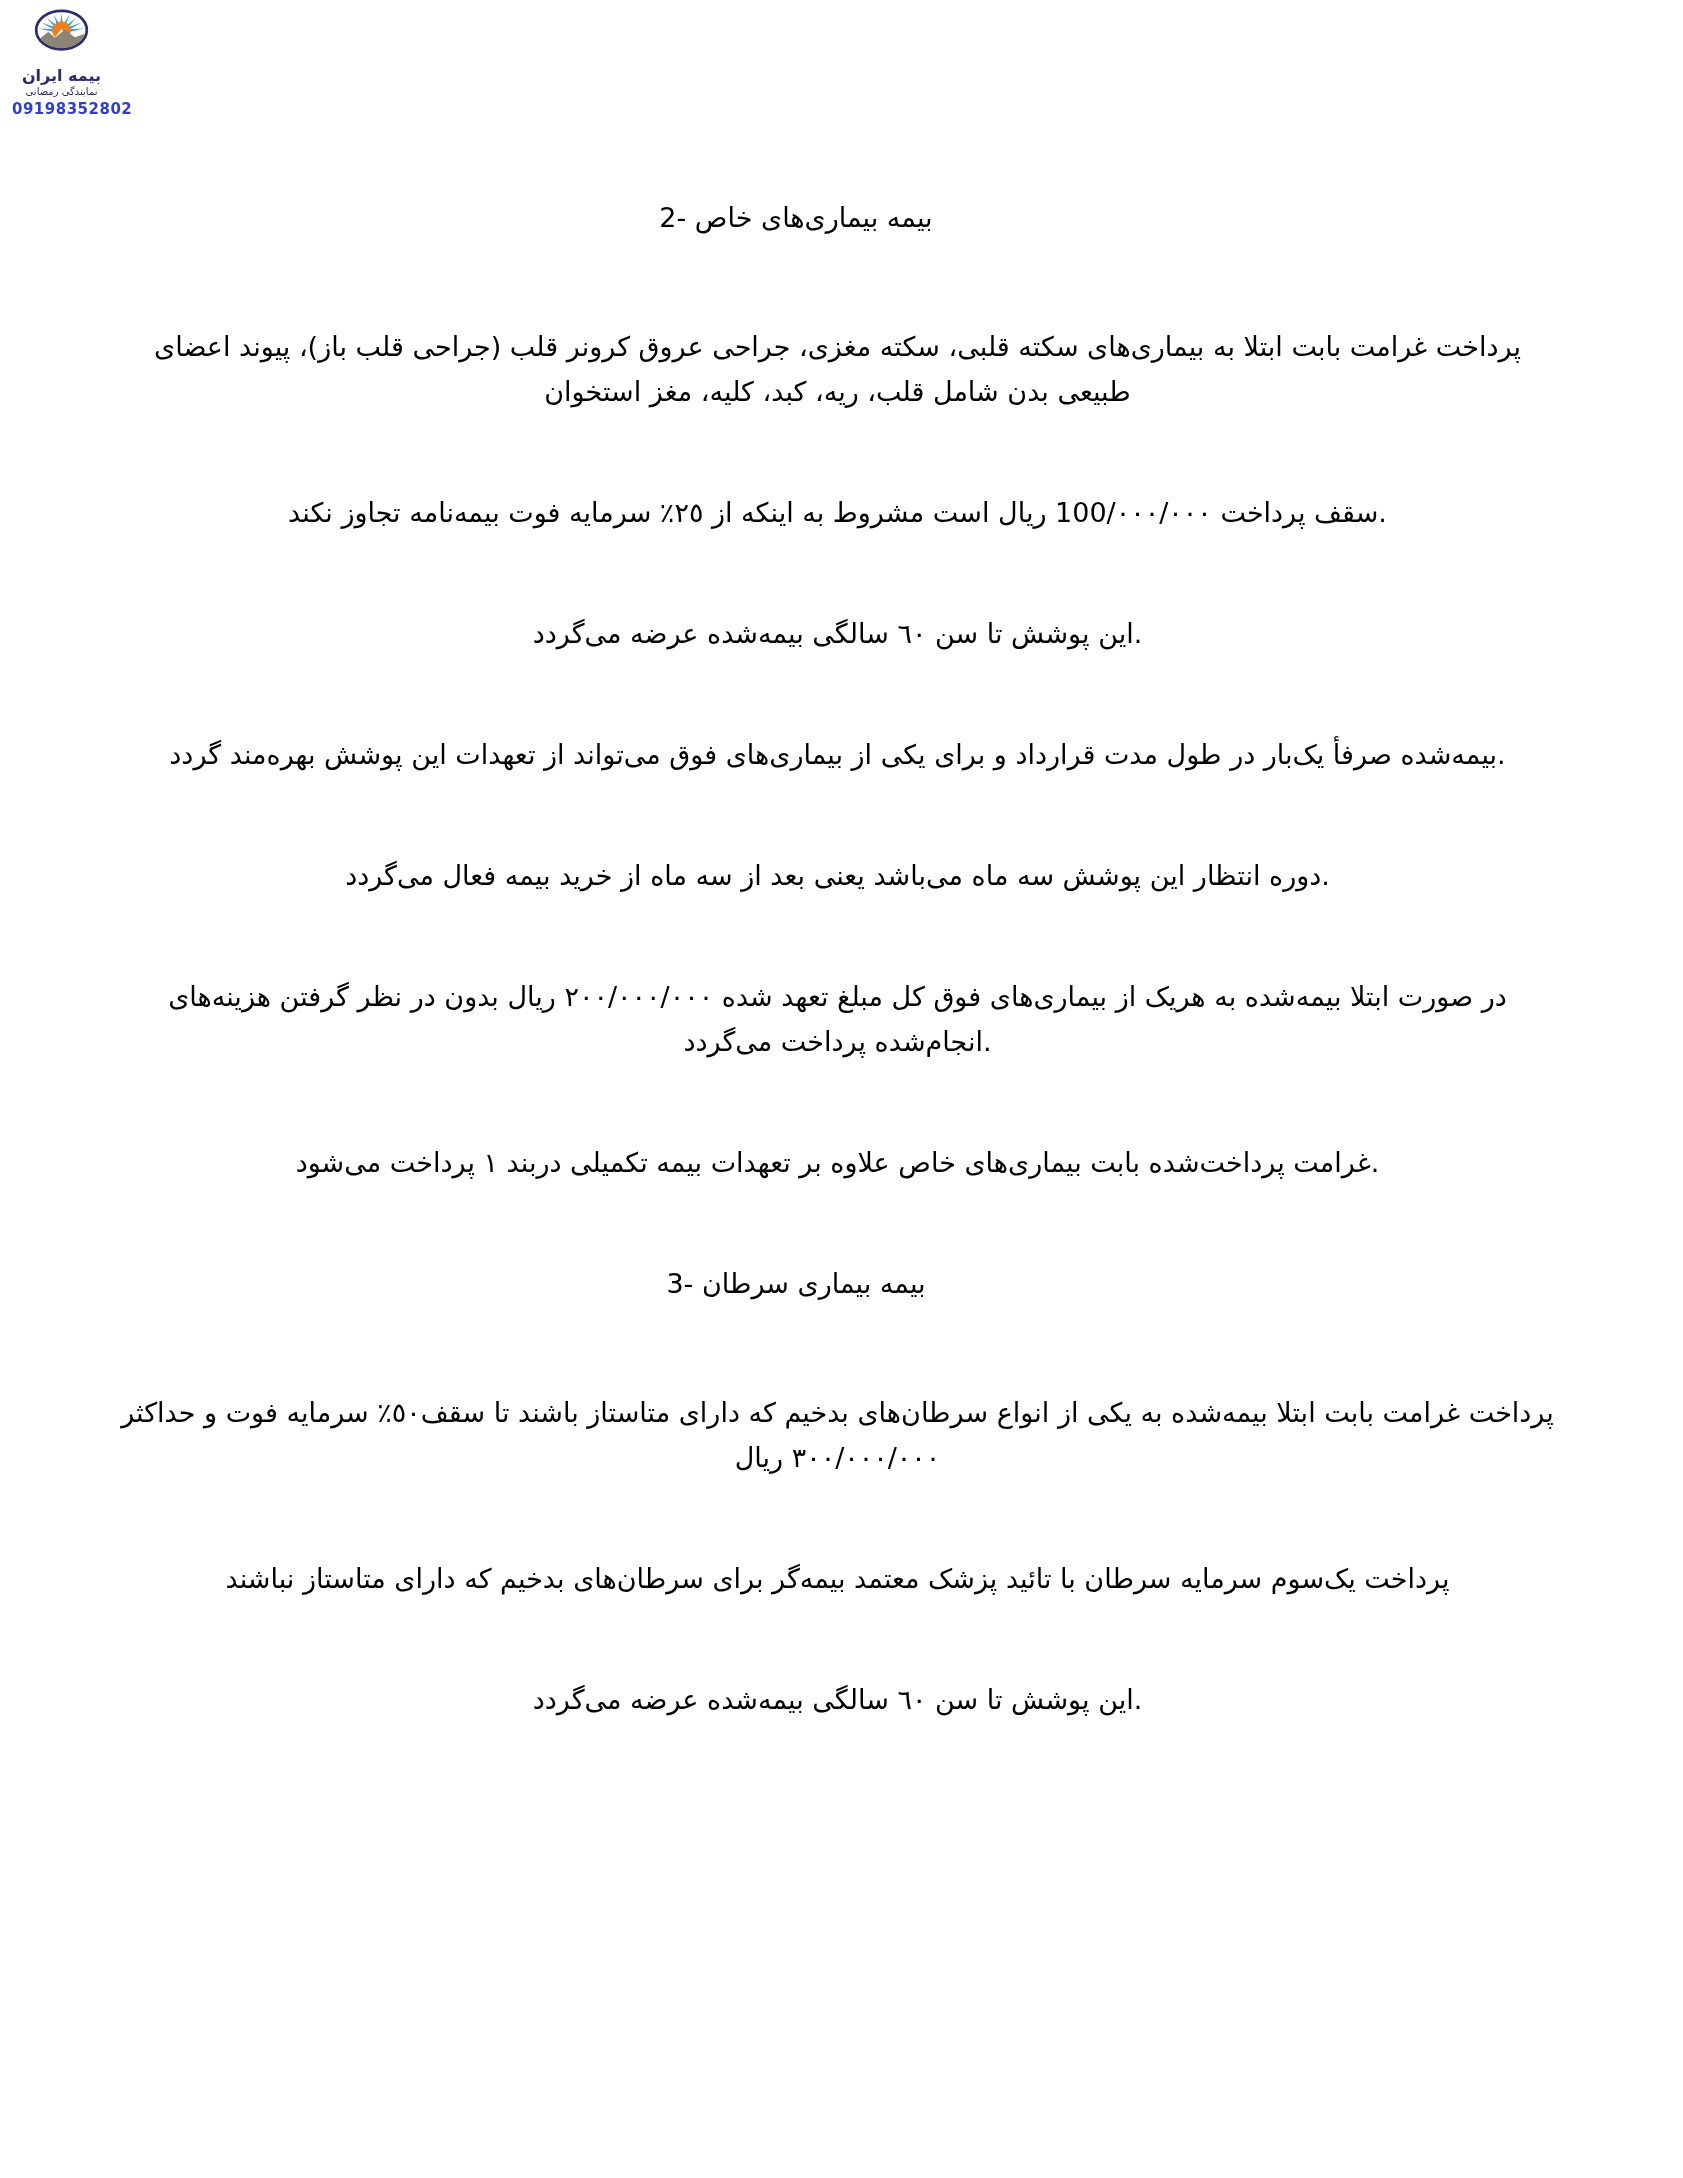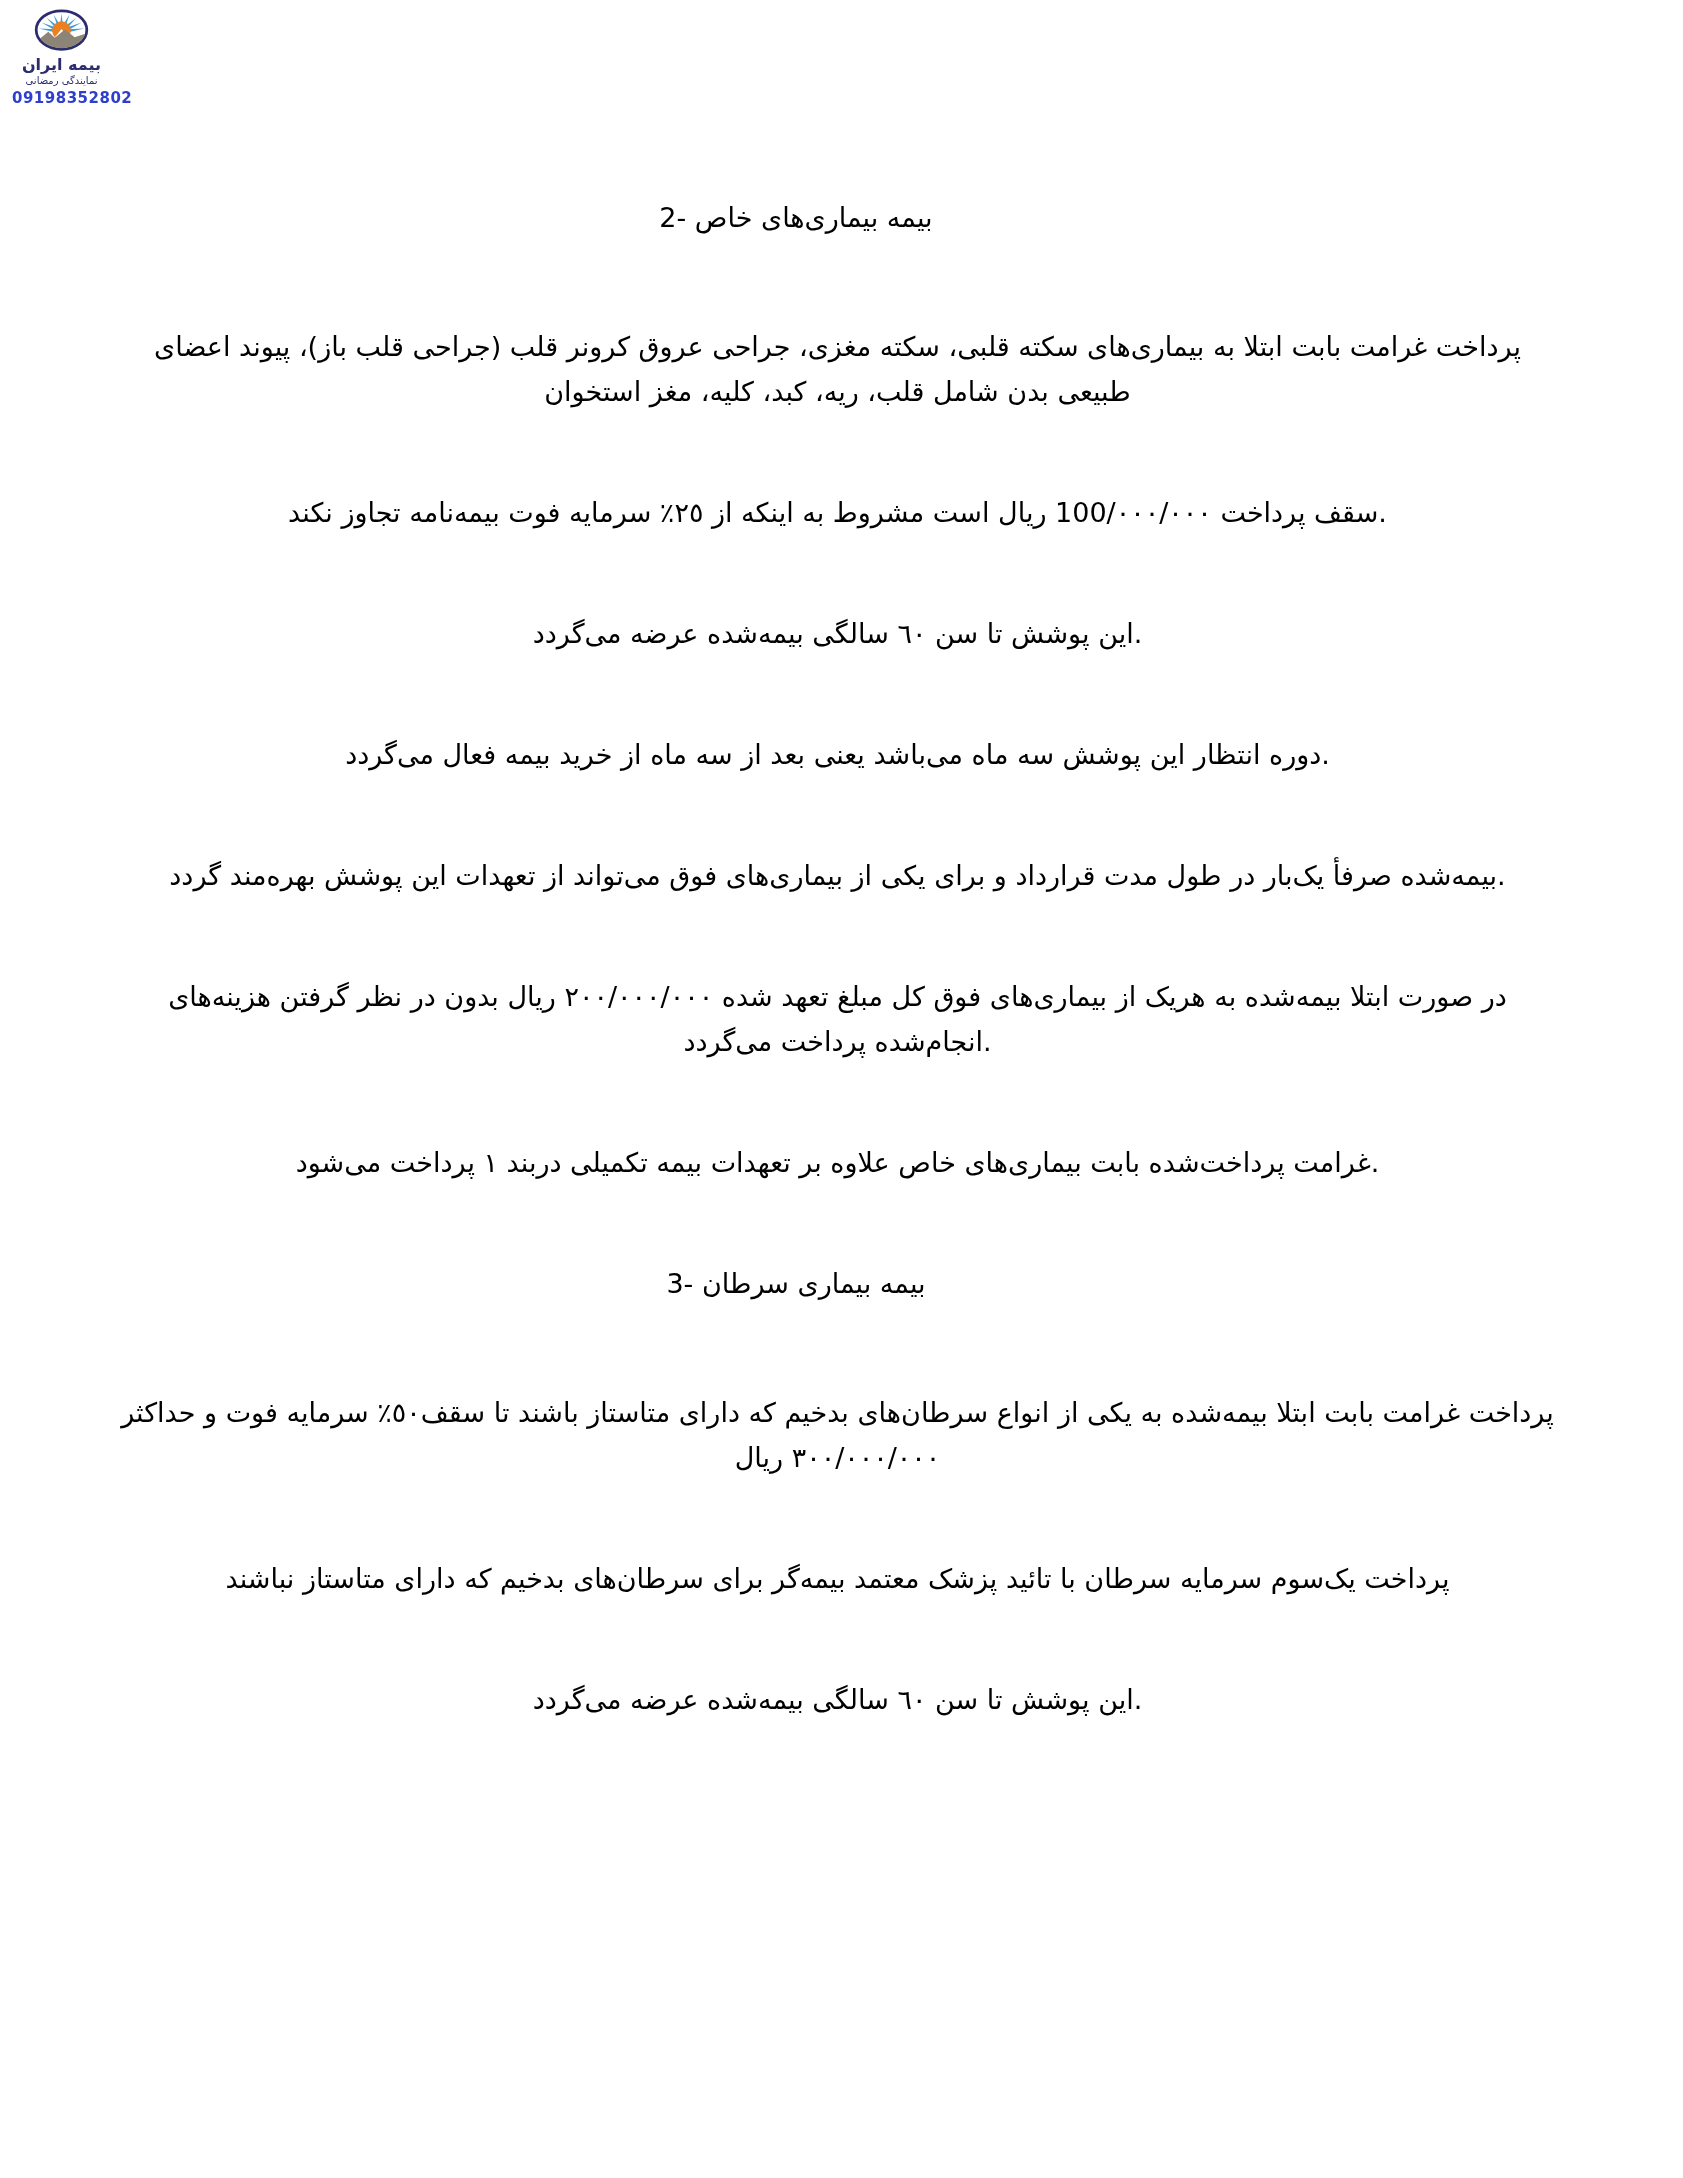--- a/index.html
+++ b/index.html
@@ -12,21 +12,21 @@
   }
 
   
   .logo {
     position:absolute; top:8px; left:12px; width:99px;
     text-align:center;
   }
   .emblem-wrap { width:55px; margin:0 auto; }
   .brand {
     color:#2b2d6e; font-weight:bold; font-size:16px; line-height:17px;
-    margin-top:0; direction:rtl;
+    margin-top:11px; direction:rtl;
   }
   .agency {
     color:#2b2d6e; font-size:10px; line-height:12px; margin-top:2px;
     direction:rtl; letter-spacing:1px;
   }
   .phone {
     color:#2e3fcd; font-weight:bold; font-size:15px; line-height:16px;
     margin-top:3px; letter-spacing:0.5px;
   }
 
@@ -91,24 +91,24 @@
       <div class="line" dir="rtl">پرداخت غرامت بابت ابتلا به بیماری‌های سکته قلبی، سکته مغزی، جراحی عروق کرونر قلب (جراحی قلب باز)، پیوند اعضای</div>
       <div class="line" dir="rtl">طبیعی بدن شامل قلب، ریه، کبد، کلیه، مغز استخوان</div>
     </div>
     <div class="sec paragraph">
       <div class="line" dir="rtl">.سقف پرداخت 100/٠٠٠/٠٠٠ ریال است مشروط به اینکه از ٢٥٪ سرمایه فوت بیمه‌نامه تجاوز نکند</div>
     </div>
     <div class="sec paragraph">
       <div class="line" dir="rtl">.این پوشش تا سن ٦٠ سالگی بیمه‌شده عرضه می‌گردد</div>
     </div>
     <div class="sec paragraph">
-      <div class="line" dir="rtl">.دوره انتظار این پوشش سه ماه می‌باشد یعنی بعد از سه ماه از خرید بیمه فعال می‌گردد</div>
+      <div class="line" dir="rtl">.بیمه‌شده صرفأ یک‌بار در طول مدت قرارداد و برای یکی از بیماری‌های فوق می‌تواند از تعهدات این پوشش بهره‌مند گردد</div>
     </div>
     <div class="sec paragraph">
-      <div class="line" dir="rtl">.بیمه‌شده صرفأ یک‌بار در طول مدت قرارداد و برای یکی از بیماری‌های فوق می‌تواند از تعهدات این پوشش بهره‌مند گردد</div>
+      <div class="line" dir="rtl">.دوره انتظار این پوشش سه ماه می‌باشد یعنی بعد از سه ماه از خرید بیمه فعال می‌گردد</div>
     </div>
     <div class="sec paragraph">
       <div class="line" dir="rtl">در صورت ابتلا بیمه‌شده به هریک از بیماری‌های فوق کل مبلغ تعهد شده ٢٠٠/٠٠٠/٠٠٠ ریال بدون در نظر گرفتن هزینه‌های</div>
       <div class="line" dir="rtl">.انجام‌شده پرداخت می‌گردد</div>
     </div>
     <div class="sec paragraph">
       <div class="line" dir="rtl">.غرامت پرداخت‌شده بابت بیماری‌های خاص علاوه بر تعهدات بیمه تکمیلی دربند ١ پرداخت می‌شود</div>
     </div>
     <div class="sec heading">
       <div class="line" dir="rtl">بیمه بیماری سرطان -3</div>

